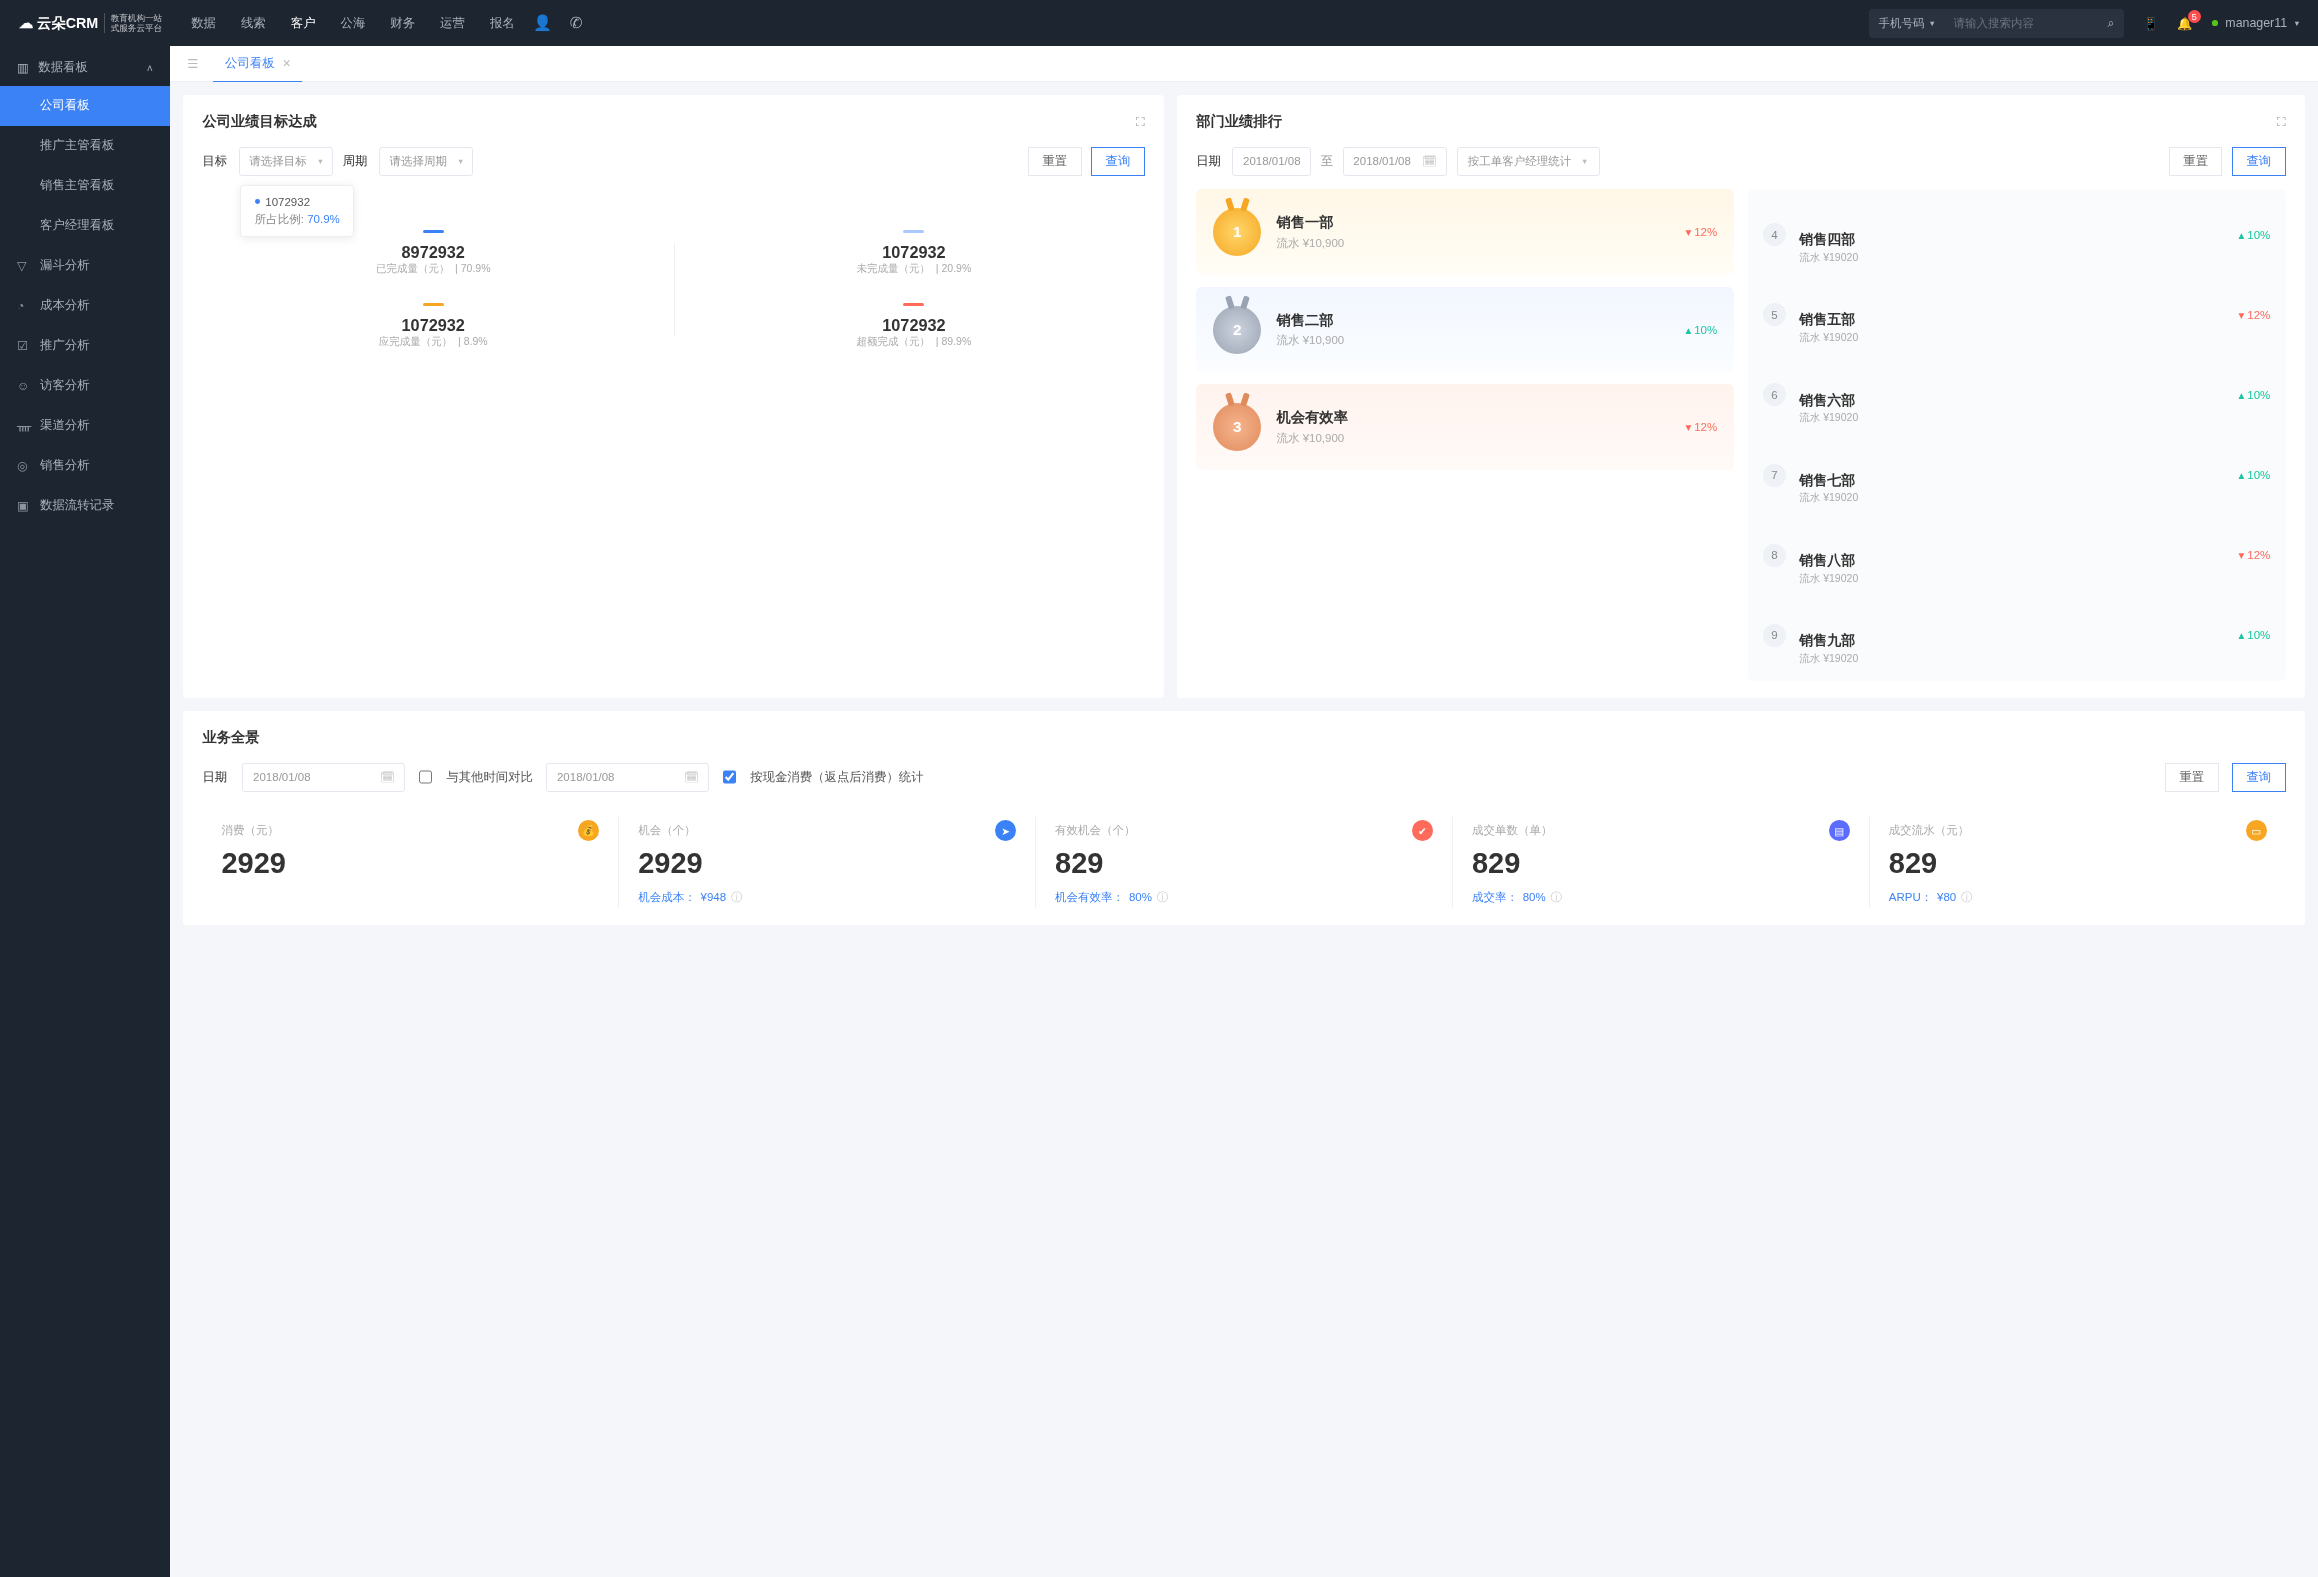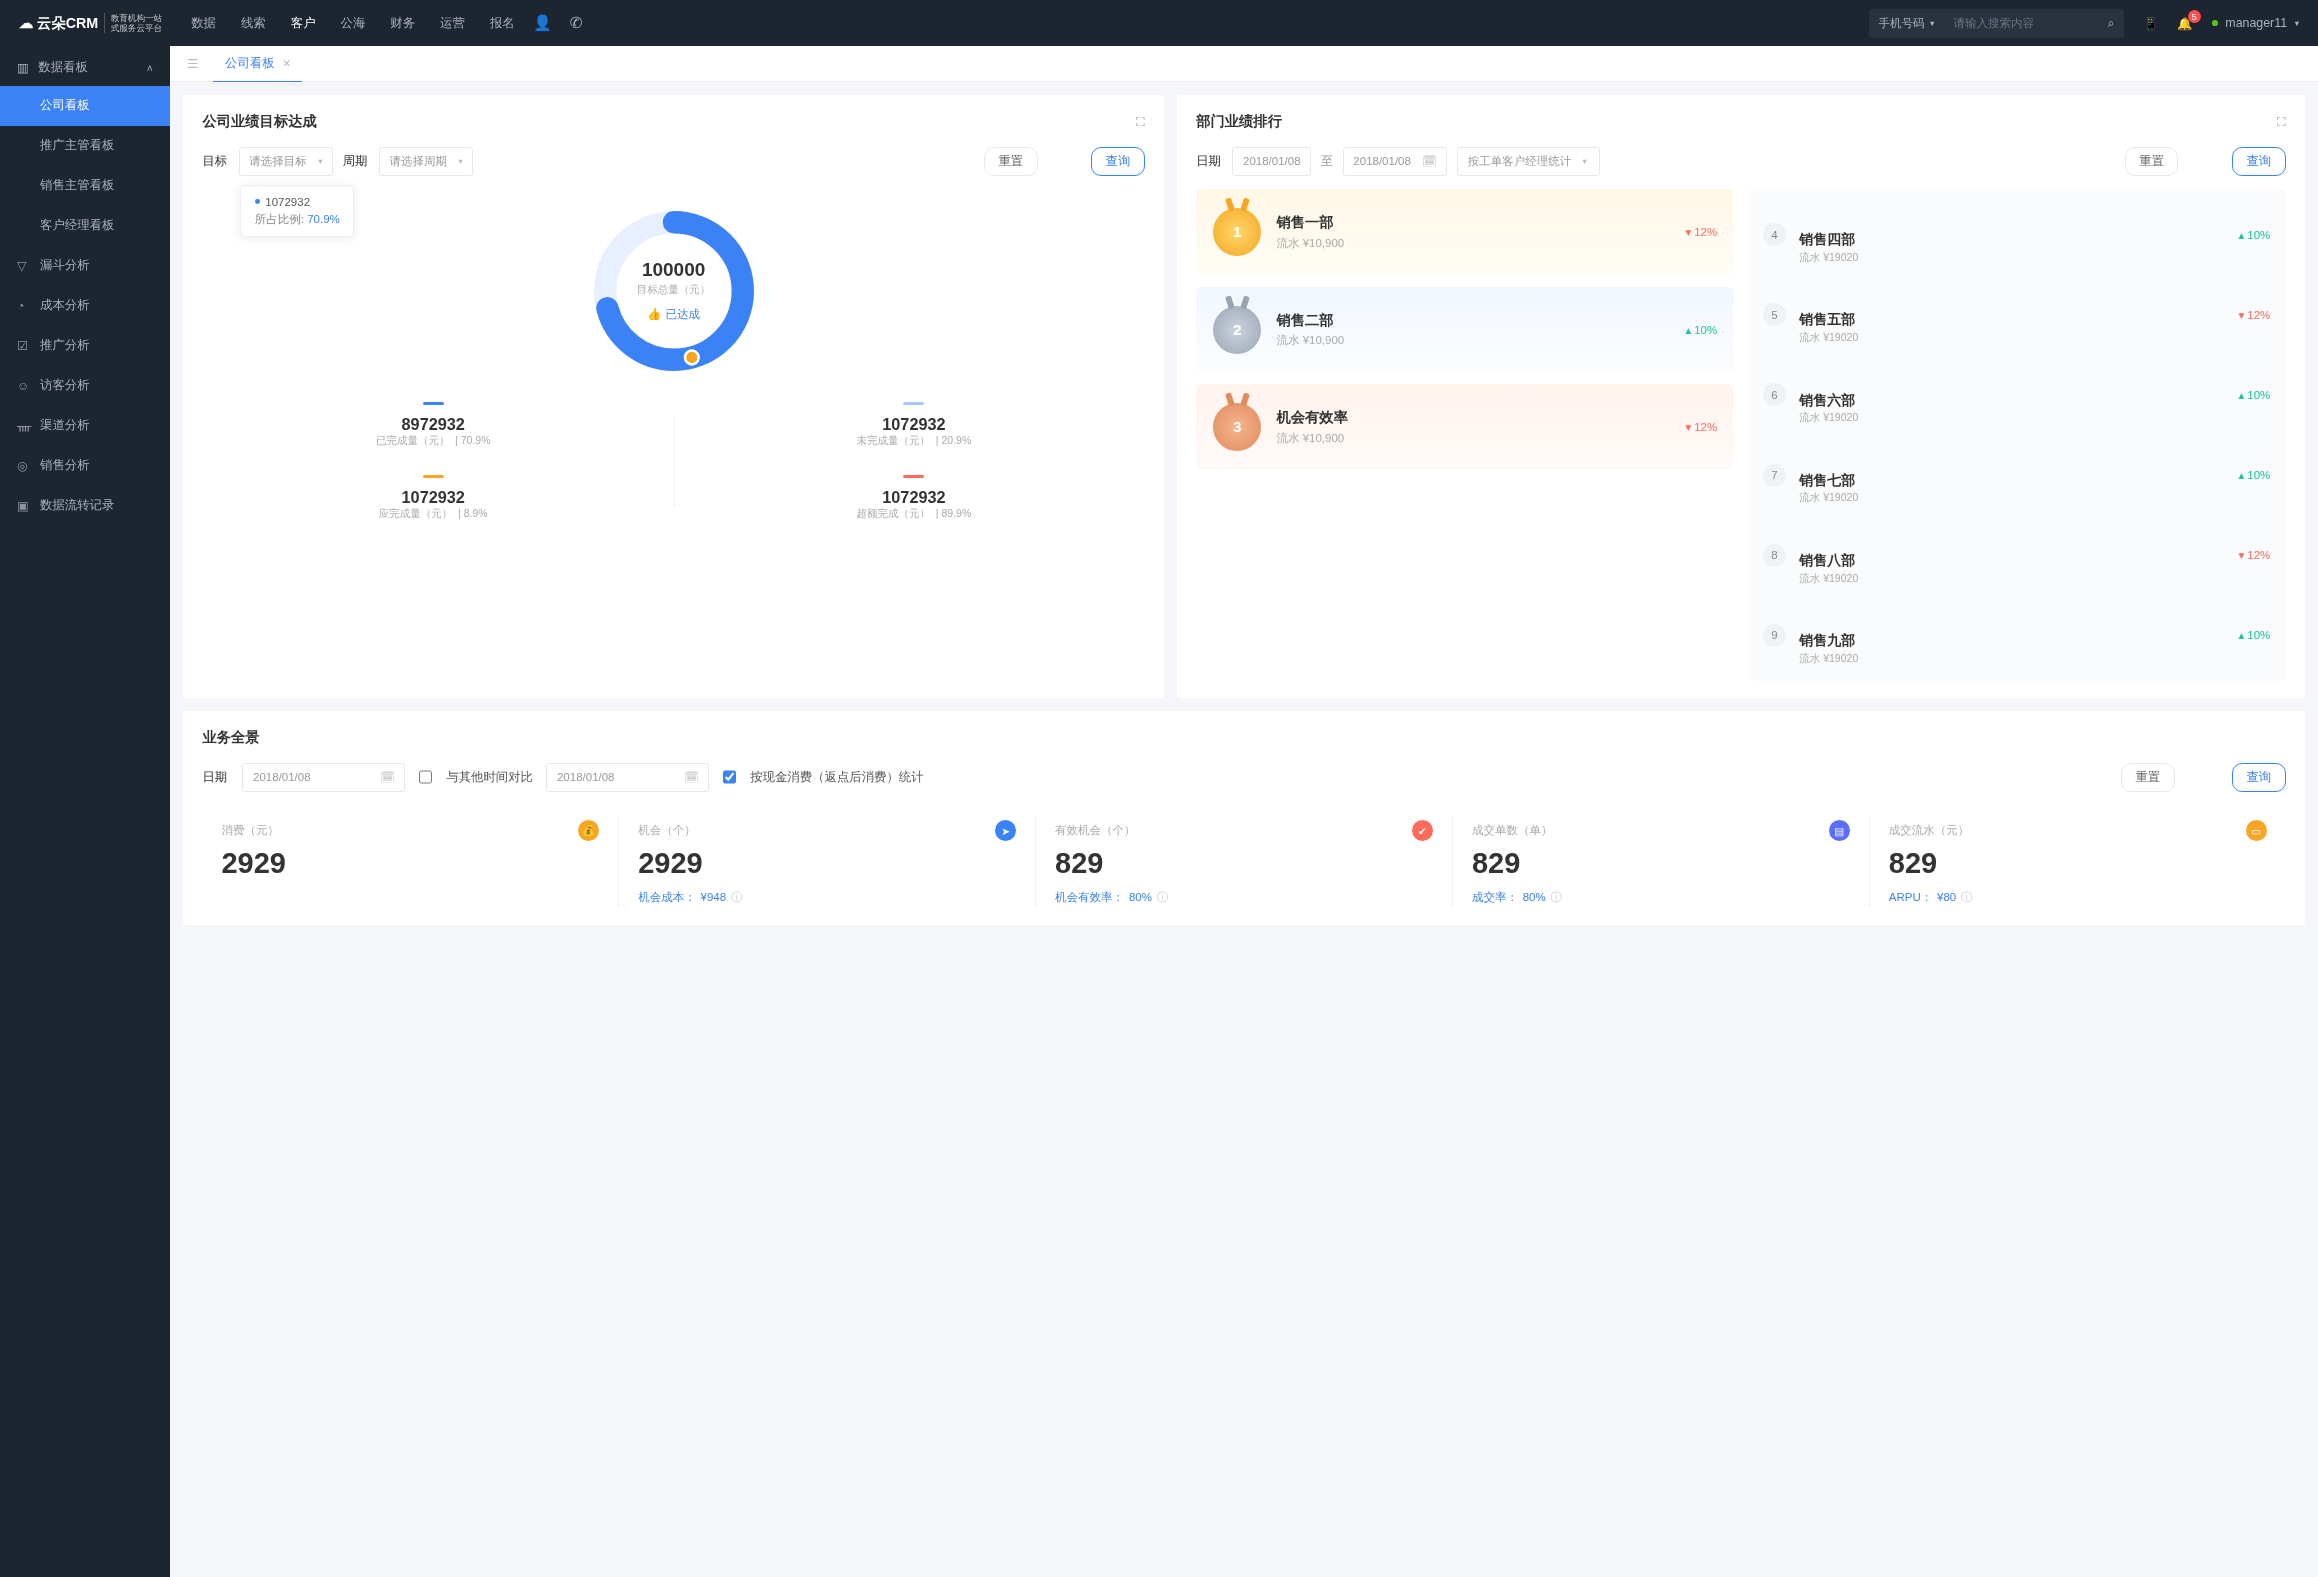--- a/index.html
+++ b/index.html
@@ -48,21 +48,21 @@
 .card { background: #fff; border-radius: 3.8px; padding: 17px 19px; }
 .card-h { display: flex; align-items: center; justify-content: space-between; margin-bottom: 15.3px; }
 .card-h h3 { font-size: 14.3px; font-weight: 600; }
 .expand { color: #999; cursor: pointer; font-size:12.4px;}
 
 .filter-row { display: flex; align-items: center; gap: 9.6px; flex-wrap:wrap;}
 .lbl { font-size: 12.4px; color: #333; margin-right:1.9px;}
 .sel, .inp { border: 1px solid #e4e7ed; border-radius: 2.9px; height: 29px; padding: 0 9.6px; font-size: 11.5px; color: #999; display: flex; align-items: center; gap: 5.7px; background:#fff; cursor:pointer;}
 .sel::after{ content:"▾"; font-size:8.6px; color:#bbb; margin-left:5.7px;}
 .inp .cal{ color:#bbb; margin-left:5.7px;}
-.btn { height: 29px; padding: 0 13.4px; border: 1px solid #e4e7ed; border-radius: 10px; background: #fff; color: #666; font-size: 12.4px; cursor: pointer; margin-left: 44px; }
+.btn { height: 29px; padding: 0 13.4px; border: 1px solid #e4e7ed; border-radius: 0; background: #fff; color: #666; font-size: 12.4px; cursor: pointer; }
 .btn-primary { border-color: #3b82f6; color: #3b82f6; }
 .push-right{ margin-left:auto;}
 
 .gauge-area{ position:relative; display:flex; flex-direction:column; align-items:center; padding:29px 0 9.6px;}
 .gauge-tip{ position:absolute; left:38px; top:9.6px; background:#fff; border:1px solid #eee; border-radius:3.8px; box-shadow:0 1.9px 9.6px rgba(0,0,0,0.08); padding:9.6px 13.4px; font-size:11.5px;}
 .gauge-tip .r1{display:flex;align-items:center;gap:5.7px;color:#555;}
 .gauge-tip .d{width:4.8px;height:4.8px;border-radius:50%;background:#3b82f6;}
 .gauge-tip .r2{color:#888; margin-top:3.8px;}
 .gauge-tip .r2 b{color:#3b82f6; font-weight:normal;}
 .gauge{ position:relative; width:172px;height:172px;}
@@ -230,35 +230,20 @@
         </div>
 
         <div class="gauge-area">
           <div class="gauge-tip">
             <div class="r1">
                 <span class="d"></span>
                 <span>1072932</span>
               </div>
             <div class="r2"><span>所占比例:</span> <b>70.9%</b></div>
           </div>
-          <div class="gauge">
-            <svg viewBox="0 0 100 100">
-              <circle cx="50" cy="50" r="40" fill="none" stroke="#e8effe" stroke-width="13"></circle>
-              <circle cx="50" cy="50" r="40" fill="none" stroke="#3b82f6" stroke-width="13" stroke-linecap="round" stroke-dasharray="251" stroke-dashoffset="73"></circle>
-              <circle cx="50" cy="10" r="4" fill="#f6a623" stroke="#fff" stroke-width="1.5" transform="rotate(255 50 50)"></circle>
-            </svg>
-            <div class="gauge-inner">
-              <span class="v">100000</span>
-              <span class="t">目标总量（元）</span>
-              <span class="badge">
-                  <span>👍</span>
-                  <span>已达成</span>
-                </span>
-            </div>
-          </div>
         </div>
 
         <div class="metrics vline">
           <div class="metric c0">
               <span class="bar"></span>
               <span class="mv">8972932</span>
               <span class="ml"><span>已完成量（元）</span><span class="pct">| <span>70.9%</span></span></span>
             </div>
           <div class="metric c1">
               <span class="bar"></span>

